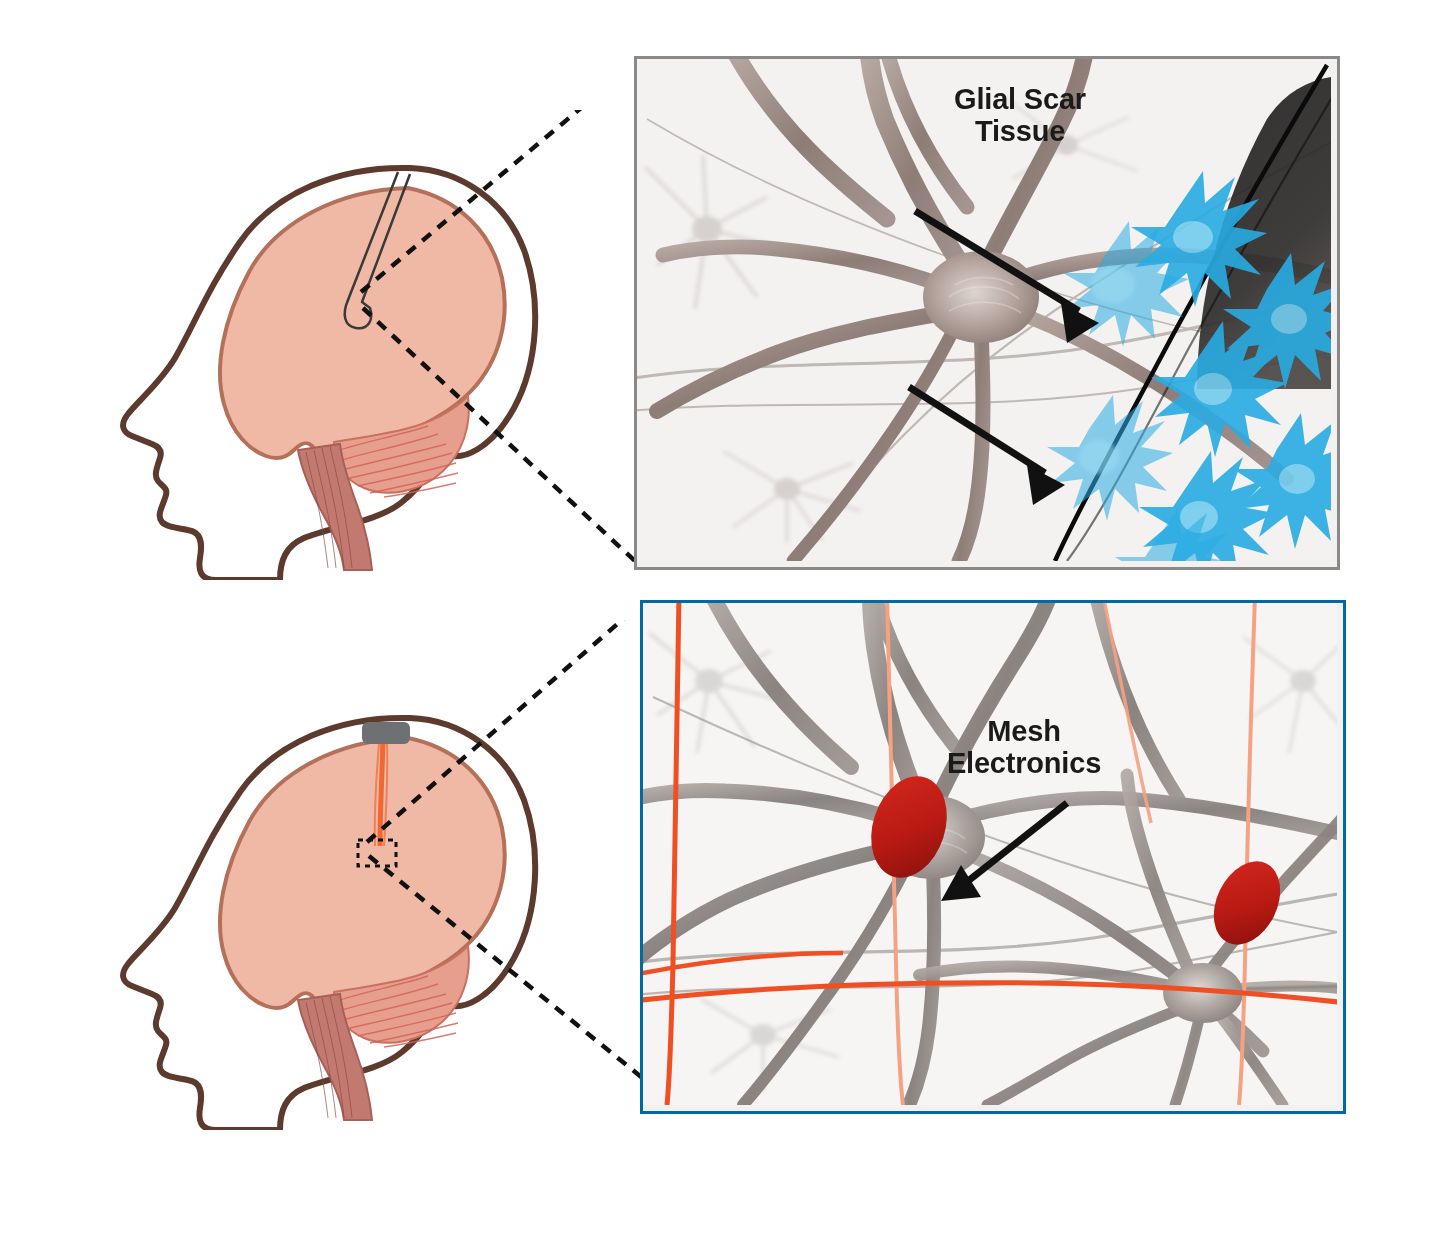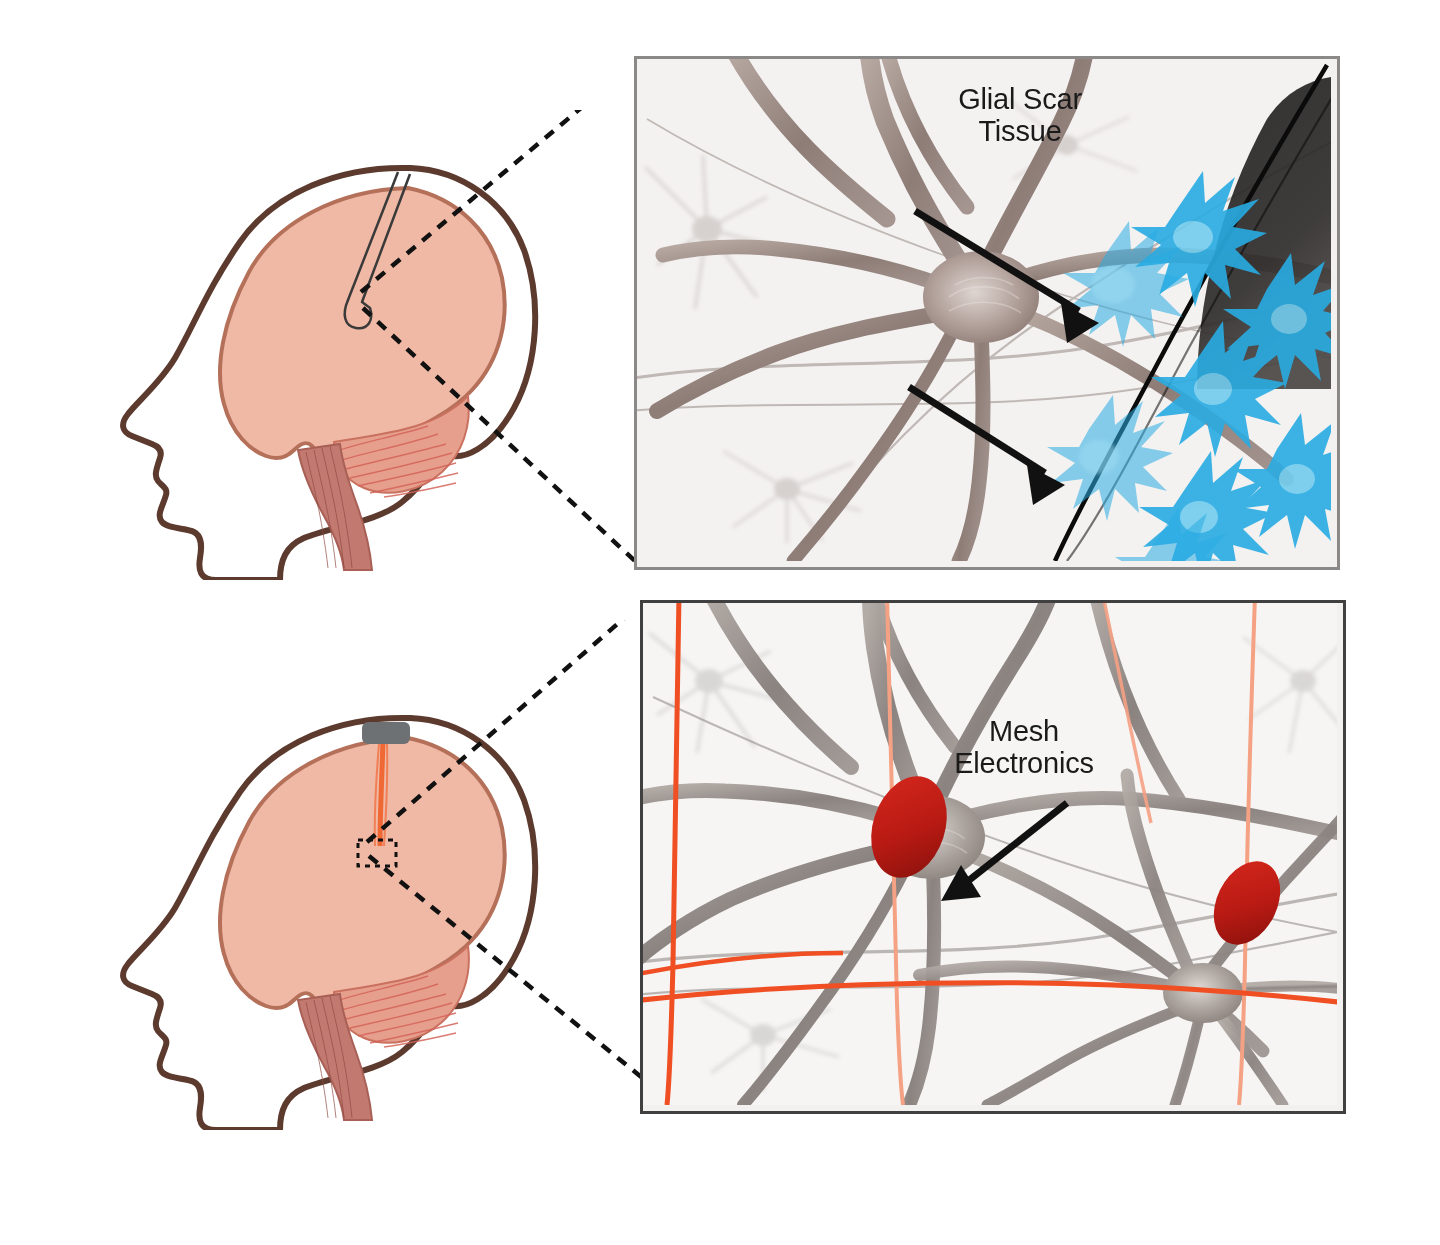--- a/index.html
+++ b/index.html
@@ -3,27 +3,27 @@
 <meta charset="utf-8">
 <style>
   html,body{margin:0;padding:0;background:#ffffff;}
   body{width:1440px;height:1245px;overflow:hidden;
        font-family:"Liberation Sans","DejaVu Sans",sans-serif;}
   #stage{position:relative;width:1440px;height:1245px;background:#ffffff;}
   .abs{position:absolute;}
   svg{display:block;}
   .panel-label{
     font-family:"Liberation Sans","DejaVu Sans",sans-serif;
-    font-weight:normal;font-size:29px;line-height:1.12;
+    font-weight:bold;font-size:29px;line-height:1.12;
     color:#1a1a1a;text-align:center;letter-spacing:-0.2px;
     white-space:pre-line;
   }
   .panel-frame{position:absolute;overflow:hidden;background:#f3f1f0;}
   .frame-top{border:3px solid #8b8987;}
-  .frame-bottom{border:3px solid #404040;}
+  .frame-bottom{border:3px solid #0369a1;}
 </style>
 </head>
 <body>
 
 <div id="stage">
 
   <div class="abs" style="left:90px;top:150px;width:470px;height:430px;">
     <svg width="470" height="430" viewBox="0 0 470 430">
 
       <path d="M 320 18 C 250 16 185 42 150 92 C 118 138 104 175 85 208

